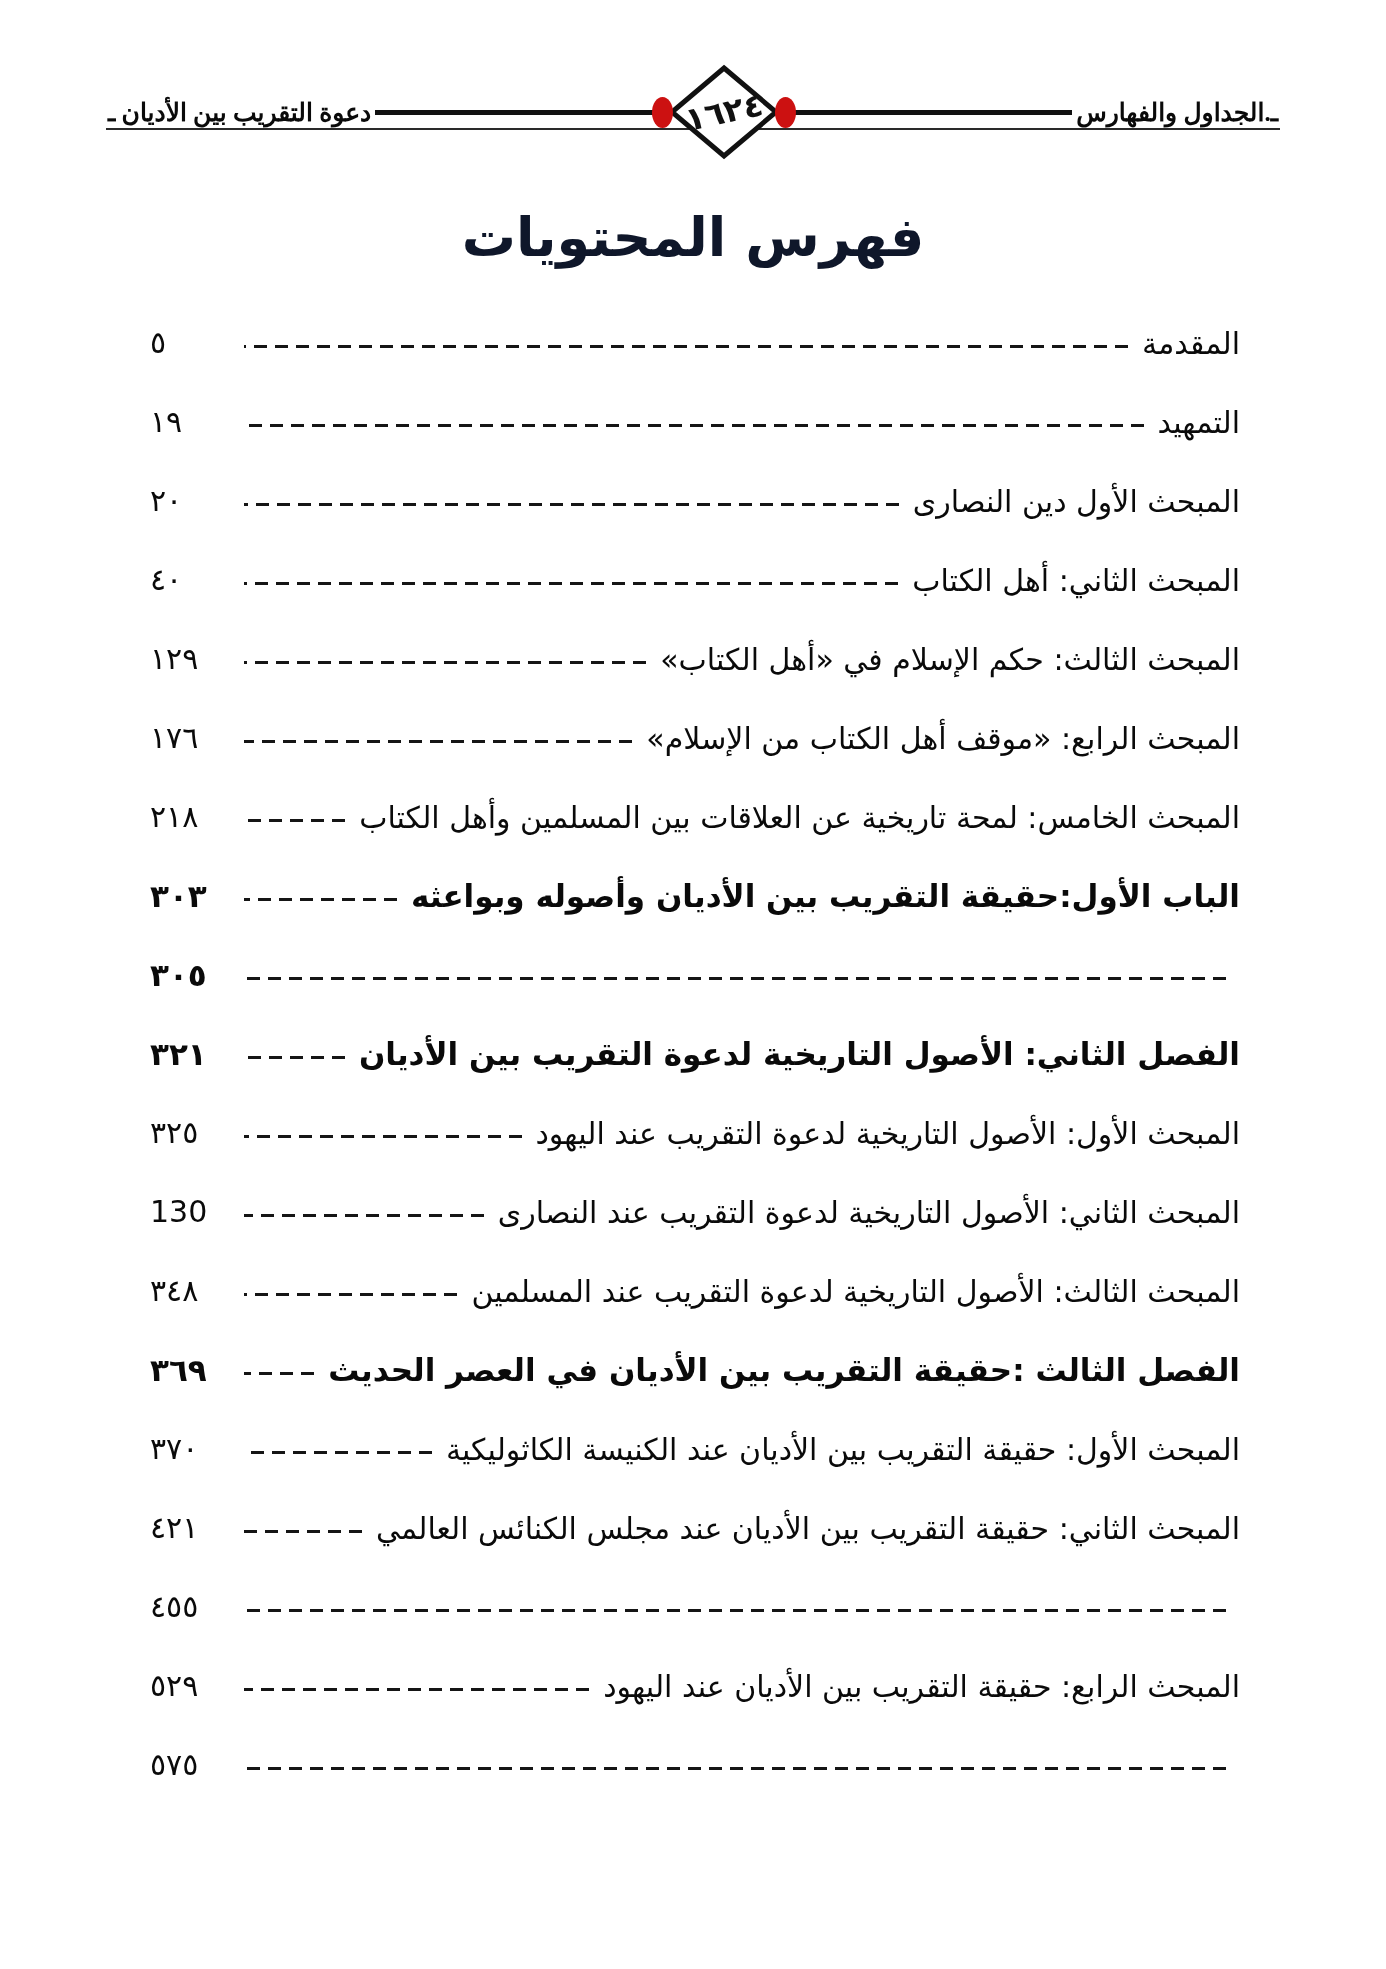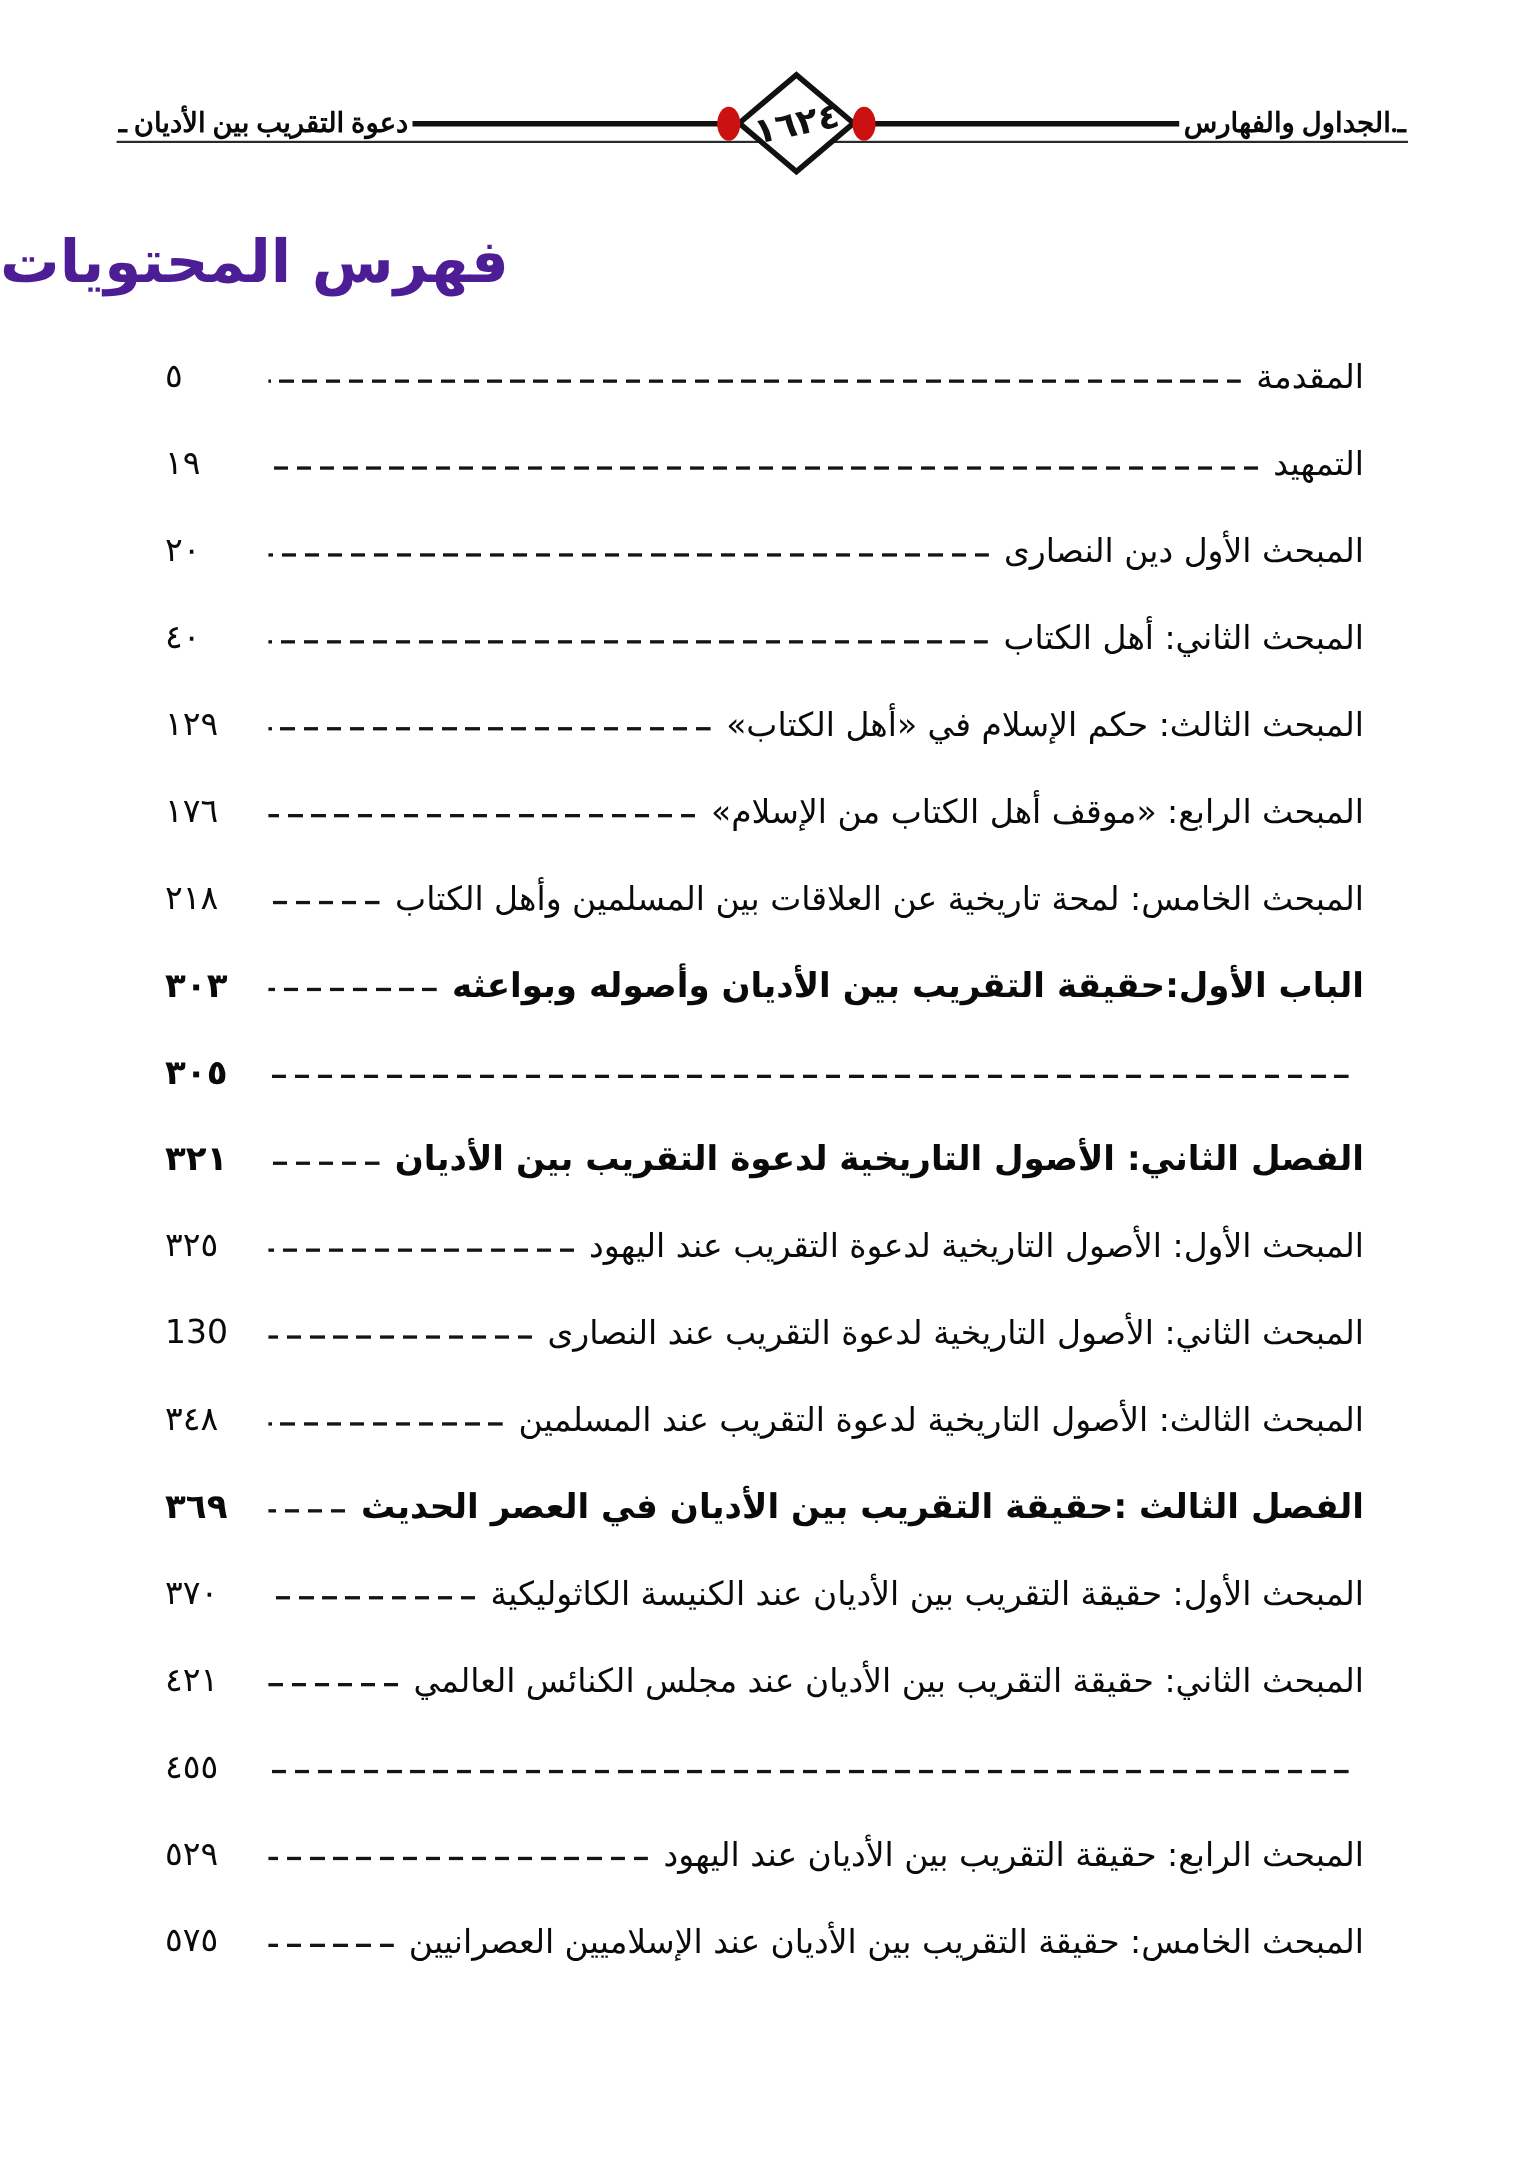--- a/index.html
+++ b/index.html
@@ -63,24 +63,24 @@
     position: absolute;
     top: 44px; left: 2px; right: 2px;
     height: 2px;
     background: #2a2a2a;
     z-index: 1;
   }
 
   
   .doc-title {
     margin-top: 64px;
-    text-align: left;
+    text-align: center;
     font-size: 54px;
     font-weight: bold;
-    color: #4c1d95;
+    color: #0f172a;
     line-height: 1.25;
   }
 
   
   .toc {
     margin-top: 32px;
     padding: 0 146px 0 150px;
     direction: rtl;
   }
   .toc-row {
@@ -222,19 +222,18 @@
       <div class="toc-row">
         <div class="toc-leader"></div>
         <span class="toc-page">٤٥٥</span>
       </div>
       <div class="toc-row">
         <span class="toc-label">المبحث الرابع: حقيقة التقريب بين الأديان عند اليهود</span>
         <div class="toc-leader"></div>
         <span class="toc-page">٥٢٩</span>
       </div>
       <div class="toc-row">
-        <span class="toc-label">المبحث الخامس: حقيقة التقريب بين الأديان عند الإسلاميين العصرانيين</span>
         <div class="toc-leader"></div>
         <span class="toc-page">٥٧٥</span>
       </div>
     </div>
 
 </div>
 
 </body></html>

